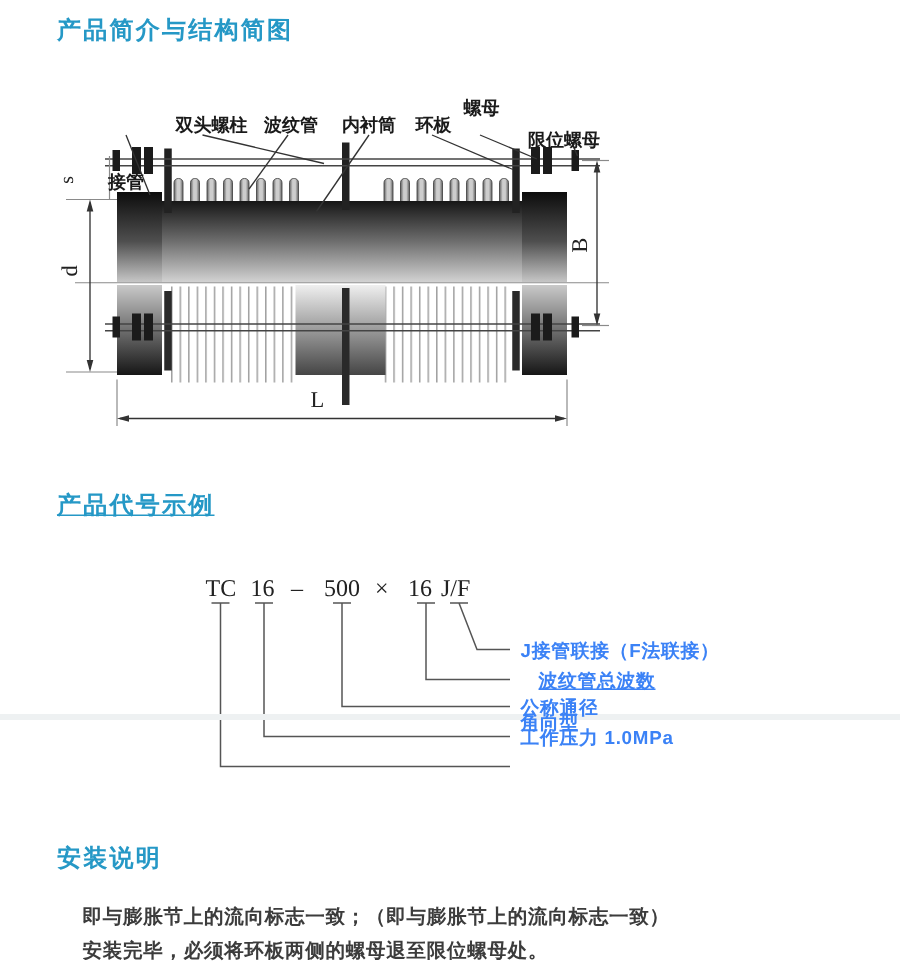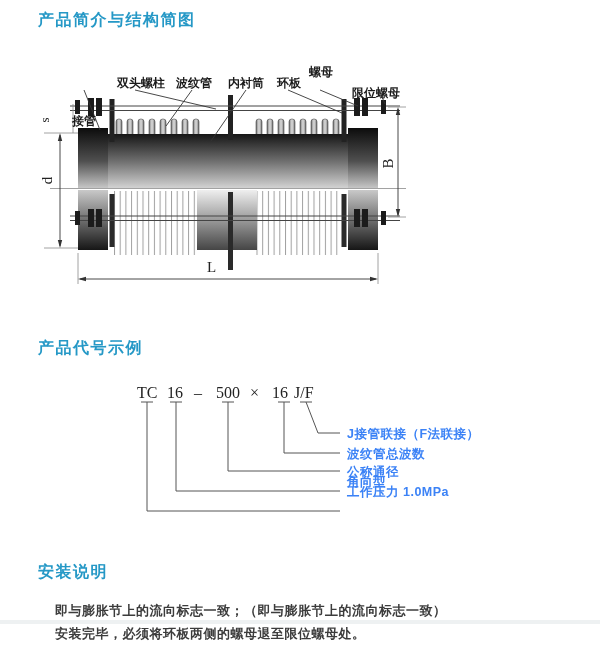--- a/index.html
+++ b/index.html
@@ -1,20 +1,20 @@
 <!DOCTYPE html>
 <html><head>
 <meta charset="utf-8">
 <style>
   html,body{margin:0;padding:0;}
   body{
     width:600px;height:652px;position:relative;background:#ffffff;overflow:hidden;
     font-family:"Liberation Sans","DejaVu Sans",sans-serif;
   }
-  .page{position:absolute;inset:0;width:600px;height:624px;}
+  .page{position:absolute;inset:0;width:600px;height:480px;}
   .gfx{position:absolute;left:0;top:0;z-index:0;}
   .txt{position:absolute;z-index:1;white-space:nowrap;}
   .sec-title{
     font-size:16px;font-weight:bold;color:#2598c6;letter-spacing:1.5px;
   }
   .plabel{
     font-size:12px;font-weight:bold;color:#1a1a1a;letter-spacing:0px;
   }
   .dim{
     font-family:"Liberation Serif","DejaVu Serif",serif;
@@ -190,32 +190,32 @@
   <span class="txt plabel" style="left:228px;top:75px;">内衬筒</span>
   <span class="txt plabel" style="left:277px;top:75px;">环板</span>
   <span class="txt plabel" style="left:309px;top:64px;">螺母</span>
   <span class="txt plabel" style="left:352px;top:85px;">限位螺母</span>
 
   <span class="txt dim rot" style="left:42px;top:112px;font-size:13px;">s</span>
   <span class="txt dim rot" style="left:44px;top:172px;">d</span>
   <span class="txt dim rot" style="left:383px;top:155px;">B</span>
   <span class="txt dim" style="left:207px;top:259px;">L</span>
 
-  <span class="txt sec-title" style="left:38px;top:338px;">产品代号示例</span>
+  <span class="txt sec-title" style="left:38px;top:327px;text-decoration:underline;">产品代号示例</span>
 
   <span class="txt code-seg" style="left:137px;top:384px;">TC</span>
   <span class="txt code-seg" style="left:167px;top:384px;">16</span>
   <span class="txt code-seg" style="left:194px;top:384px;">–</span>
   <span class="txt code-seg" style="left:216px;top:384px;">500</span>
   <span class="txt code-seg" style="left:250px;top:384px;">×</span>
   <span class="txt code-seg" style="left:272px;top:384px;">16</span>
   <span class="txt code-seg" style="left:294px;top:384px;">J/F</span>
 
   <span class="txt anno" style="left:347px;top:426px;">J接管联接（F法联接）</span>
-  <span class="txt anno" style="left:347px;top:446px;">波纹管总波数</span>
+  <span class="txt anno" style="left:359px;top:446px;text-decoration:underline;">波纹管总波数</span>
   <span class="txt anno" style="left:347px;top:464px;">公称通径</span>
   <span class="txt anno" style="left:347px;top:484px;">工作压力 1.0MPa</span>
   <span class="txt anno" style="left:347px;top:474px;">角向型</span>
 
   <span class="txt sec-title" style="left:38px;top:562px;">安装说明</span>
 
   <span class="txt para" style="left:55px;top:602px;">即与膨胀节上的流向标志一致；（即与膨胀节上的流向标志一致）</span>
   <span class="txt para" style="left:55px;top:625px;">安装完毕，必须将环板两侧的螺母退至限位螺母处。</span>
 
   <div class="footer-strip"></div>

